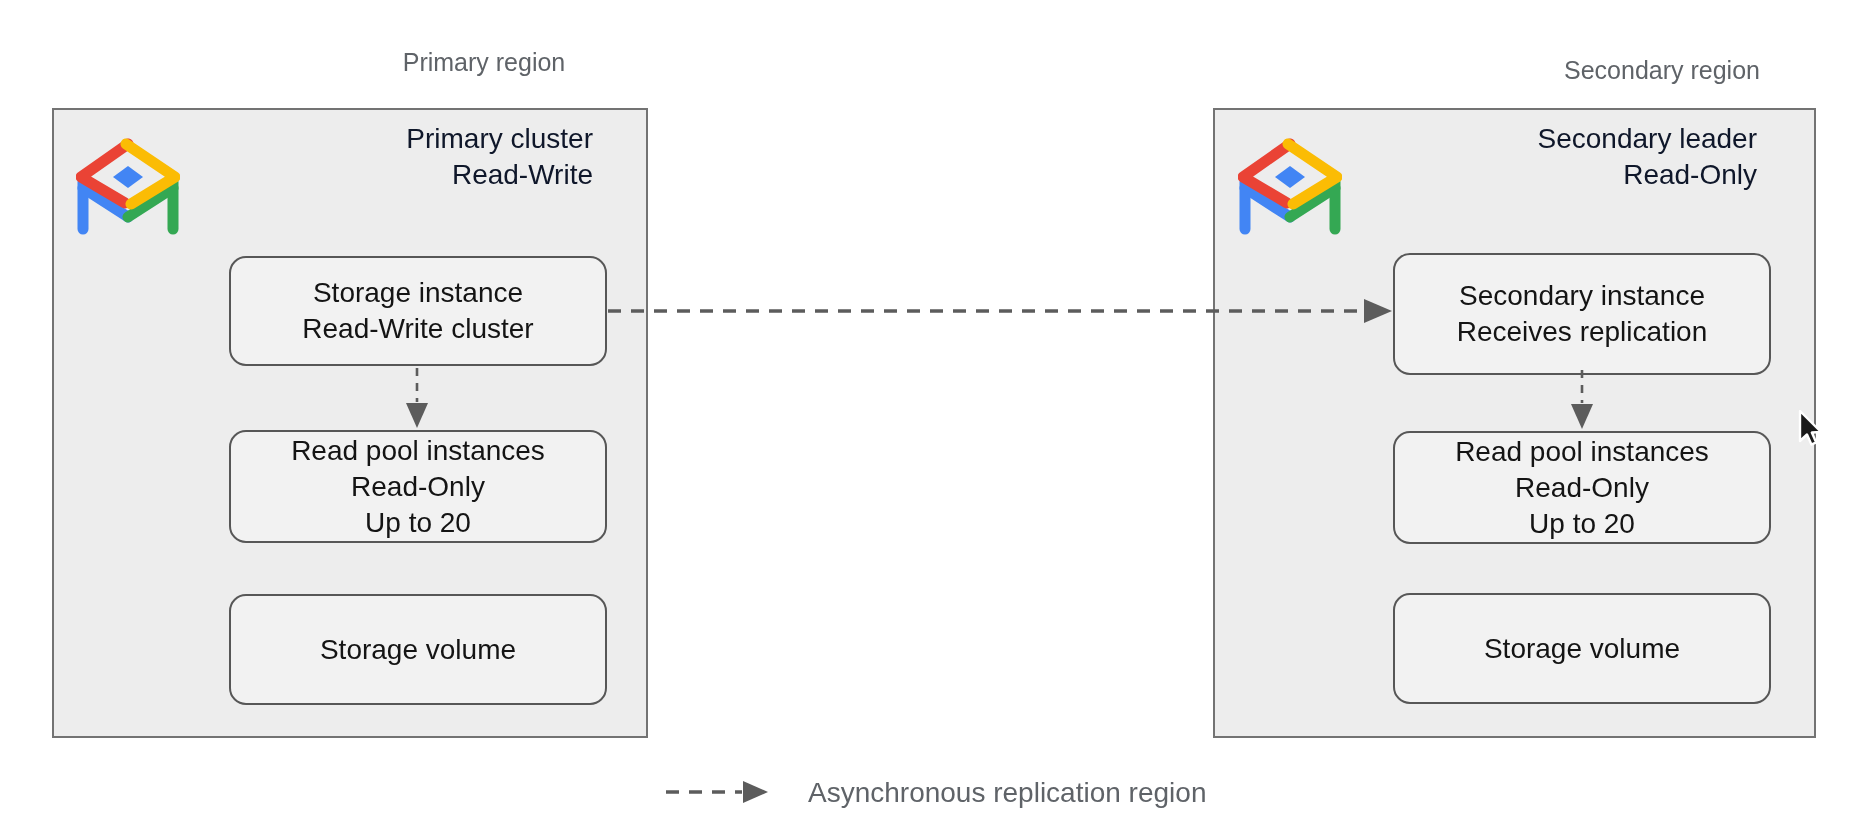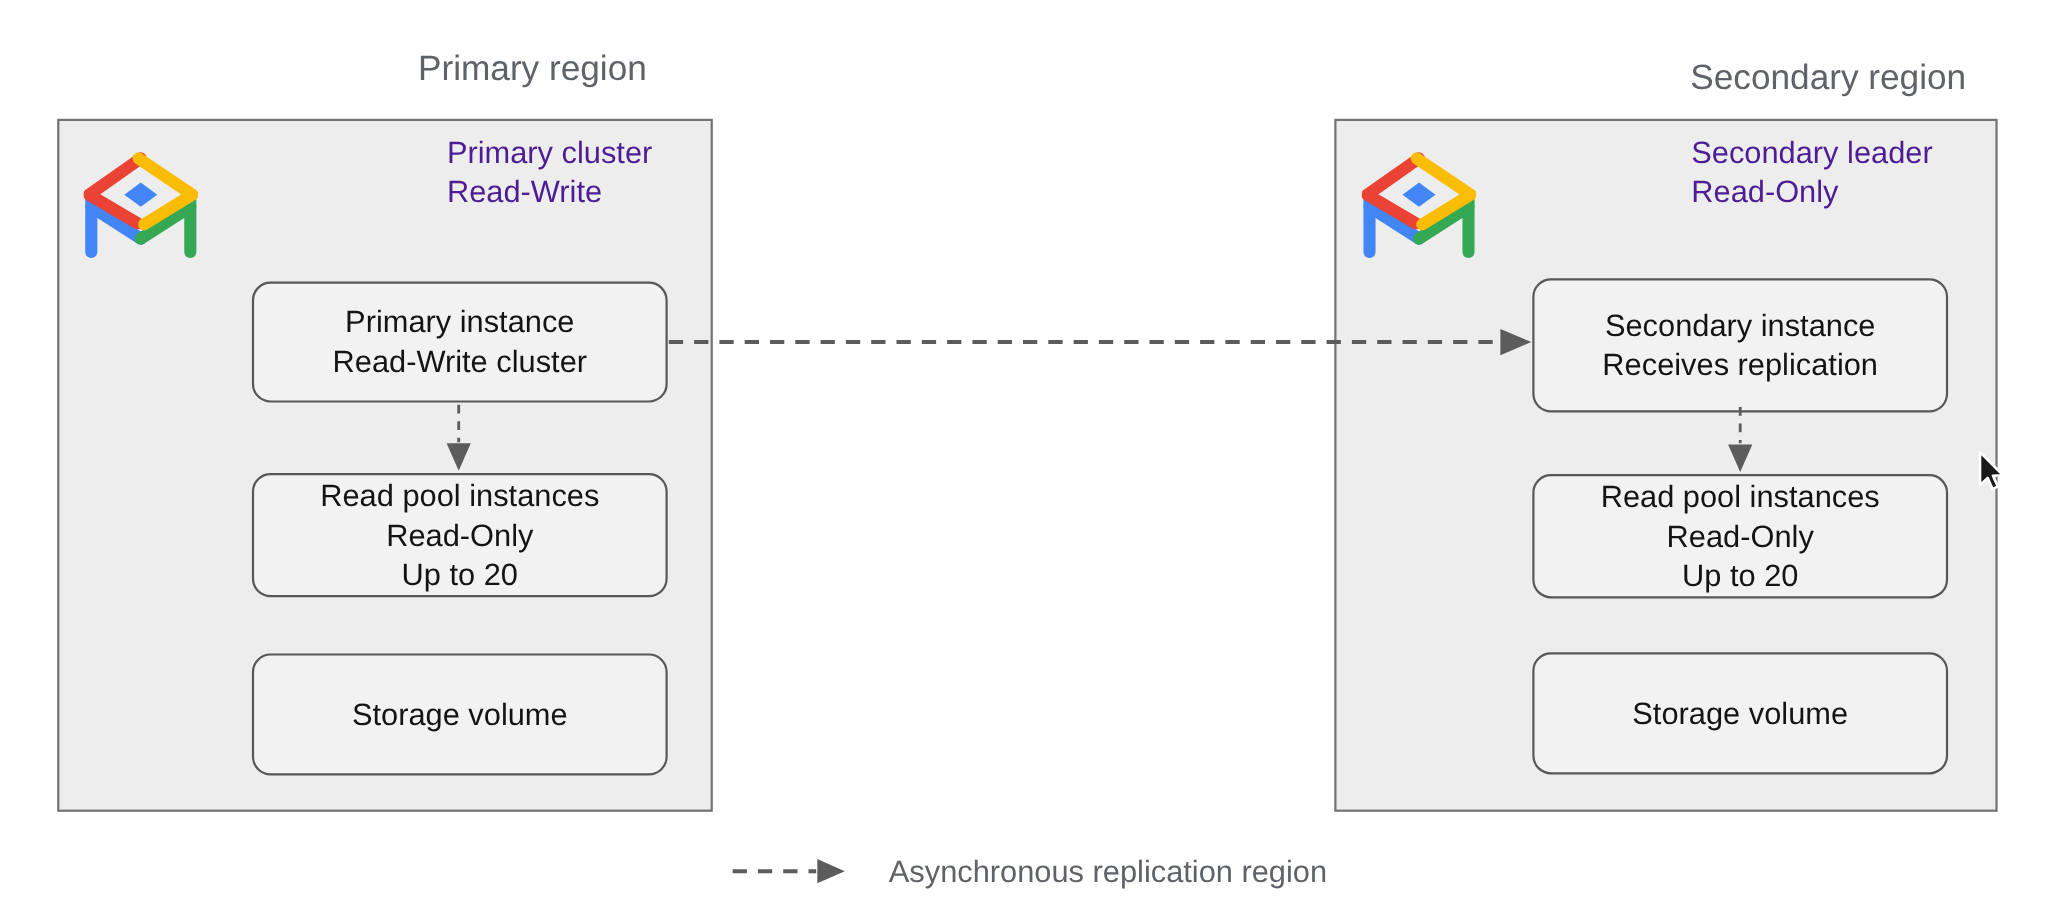--- a/index.html
+++ b/index.html
@@ -6,36 +6,36 @@
   .canvas{
     position:relative;
     width:1868px;height:836px;
     background:#ffffff;
     font-family:"Liberation Sans", sans-serif;
     overflow:hidden;
   }
   .region-label{
     position:absolute;
     transform:translateX(-50%);
-    font-size:32px;line-height:32px;
+    font-size:25px;line-height:32px;
     color:#5f6368;white-space:nowrap;
   }
   .cluster{
     position:absolute;
     background:#ededed;
     border:2px solid #737373;
     box-sizing:border-box;
   }
   .cluster-primary{left:52px;top:108px;width:596px;height:630px;}
   .cluster-secondary{left:1213px;top:108px;width:603px;height:630px;}
   .cluster-title{
     position:absolute;
-    text-align:left;
+    text-align:right;
     font-size:28px;line-height:36px;
-    color:#4c1d95;white-space:nowrap;
+    color:#0f172a;white-space:nowrap;
   }
   .cluster-title.left{right:1275px;top:121px;}
   .cluster-title.right{right:111px;top:121px;}
   .node-box{
     position:absolute;
     background:#f2f2f2;
     border:2.5px solid #575757;
     border-radius:17px;
     box-sizing:border-box;
     display:flex;flex-direction:column;
@@ -102,21 +102,21 @@
   <div class="cluster-title left">
     <div>Primary cluster</div>
     <div>Read-Write</div>
   </div>
   <div class="cluster-title right">
     <div>Secondary leader</div>
     <div>Read-Only</div>
   </div>
 
   <div class="node-box p-instance">
-    <div>Primary instance</div>
+    <div>Storage instance</div>
     <div>Read-Write cluster</div>
   </div>
   <div class="node-box p-readpool">
     <div>Read pool instances</div>
     <div>Read-Only</div>
     <div>Up to 20</div>
   </div>
   <div class="node-box p-storage">
     <div>Storage volume</div>
   </div>

